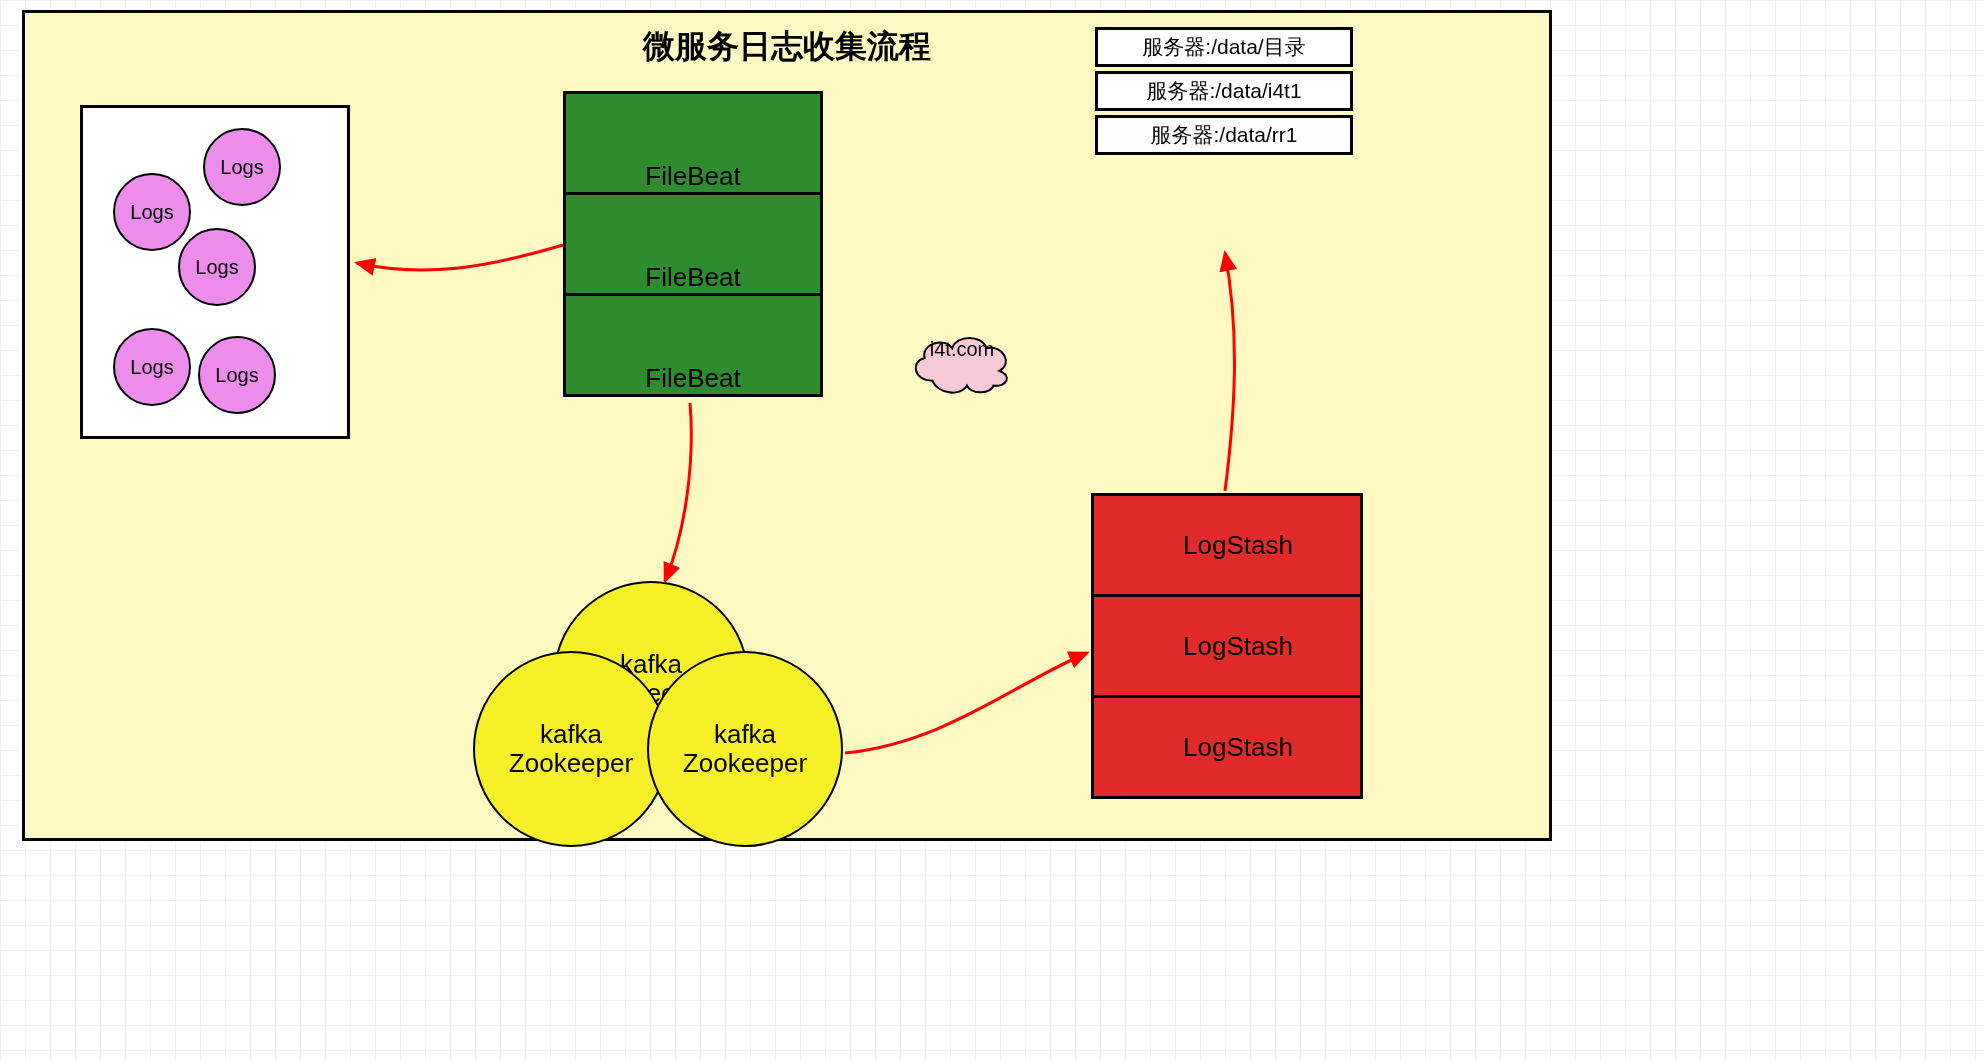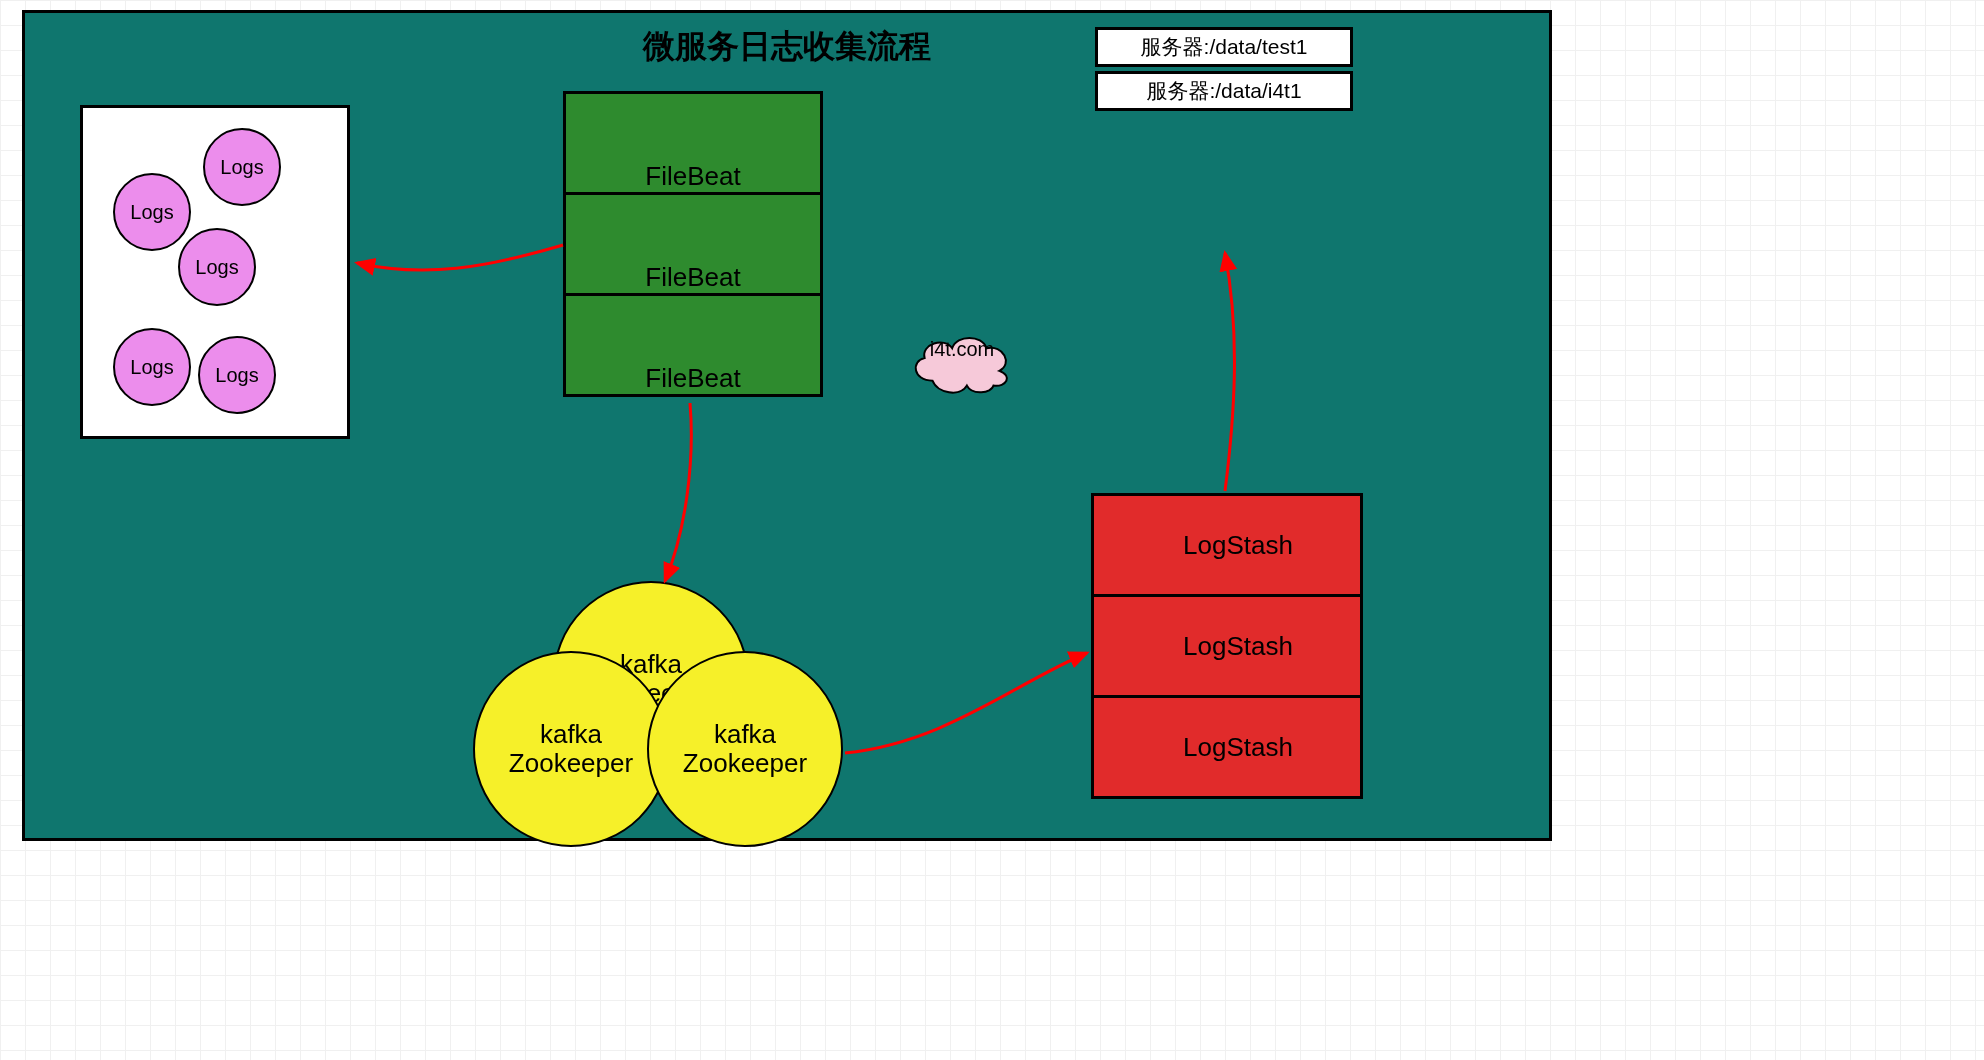--- a/index.html
+++ b/index.html
@@ -21,21 +21,21 @@
     background-size: 25px 25px;
     z-index: 0;
   }
   .frame {
     position: absolute;
     left: 22px;
     top: 10px;
     width: 1524px;
     height: 825px;
     border: 3px solid #000;
-    background: #0f766e;
+    background: #fef9c3;
     z-index: 1;
   }
   .title {
     position: absolute;
     left: 0; right: 0; top: 12px;
     text-align: center;
     font-size: 32px;
     font-weight: 700;
     color: #000;
   }
@@ -212,24 +212,27 @@
                C90 68 70 70 65 60
                C58 72 35 68 30 55 Z" fill="#f6c9d9" stroke="#000" stroke-width="2"></path>
     </svg>
     <div style="position:absolute;left:0;top:12px;width:100%;height:100%;display:flex;align-items:flex-start;justify-content:center;">
       <span>i4t.com</span>
     </div>
   </div>
 
   <div class="server-list">
     <div class="server-row">
-        <span>服务器:/data/test1</span>
+        <span>服务器:/data/目录</span>
       </div>
     <div class="server-row">
         <span>服务器:/data/i4t1</span>
+      </div>
+    <div class="server-row">
+        <span>服务器:/data/rr1</span>
       </div>
   </div>
 
   <div class="logstash-stack">
     <div class="logstash-cell">
         <span>LogStash</span>
       </div>
     <div class="logstash-cell">
         <span>LogStash</span>
       </div>

